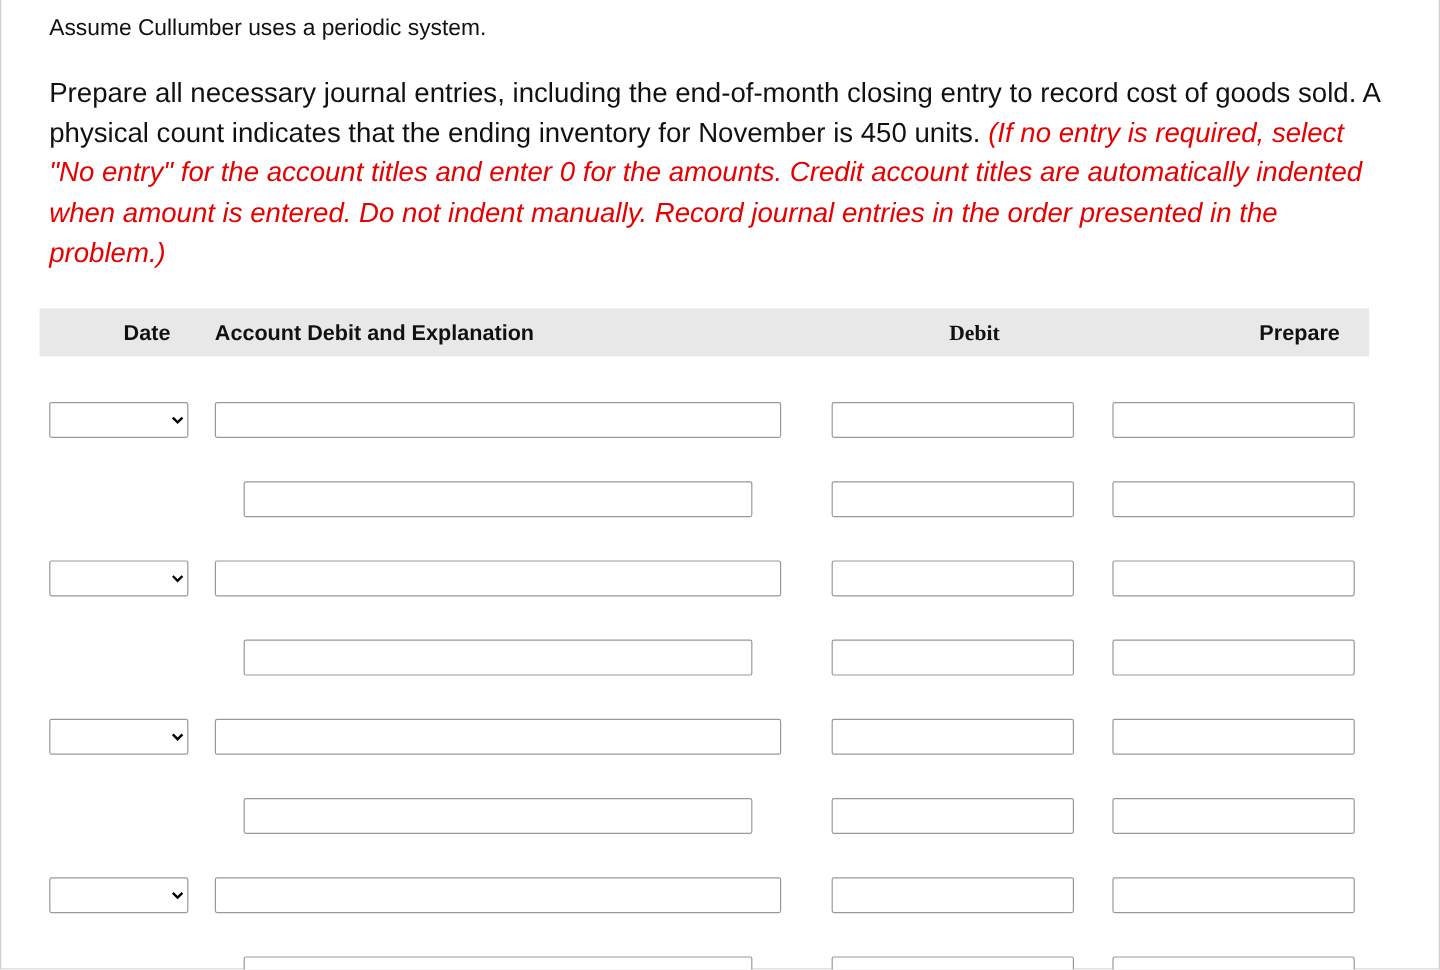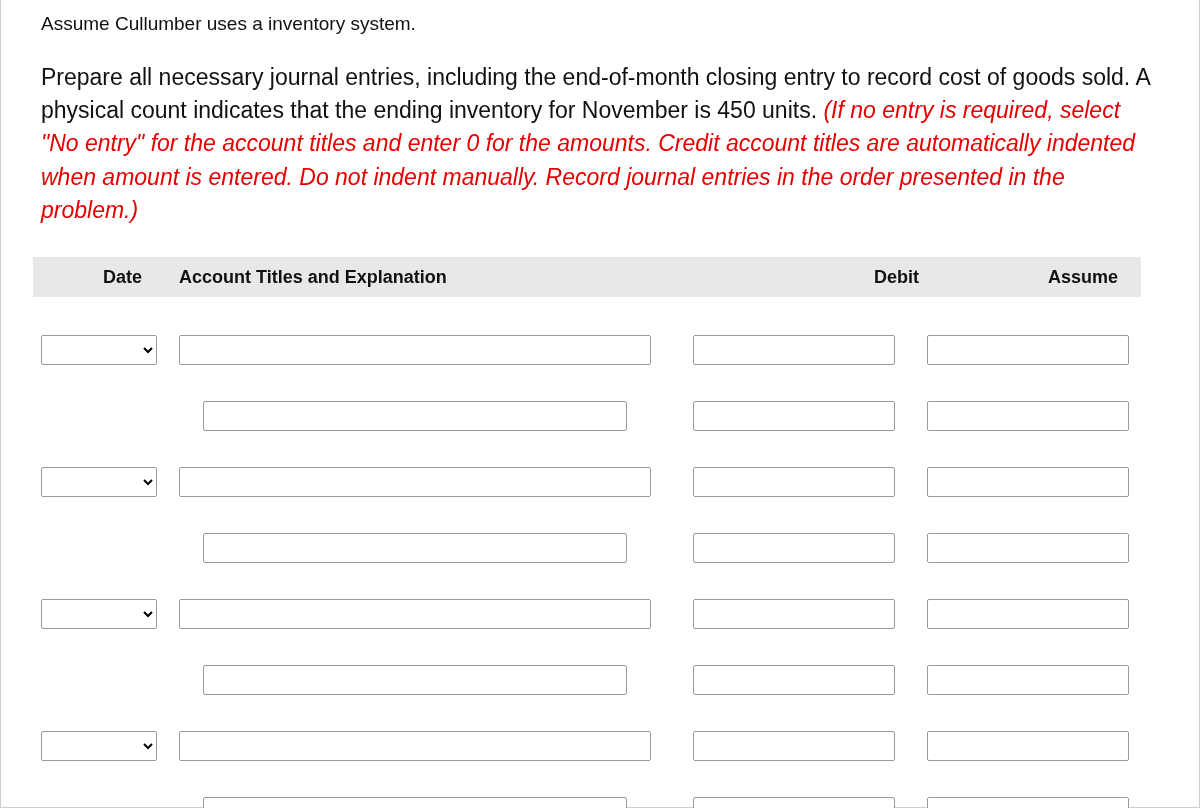--- a/index.html
+++ b/index.html
@@ -47,21 +47,21 @@
     height: 40px;
     padding: 0;
   }
   .th {
     font-weight: 700;
     font-size: 18px;
     color: #111;
   }
   .col-date    { width: 146px; padding-left: 70px; }
   .col-account { width: 506px; padding-left: 0; }
-  .col-debit   { width: 234px; text-align: right; padding-left: 106px; }
+  .col-debit   { width: 234px; text-align: left; padding-left: 106px; font-family: Liberation Serif, serif; }
   .col-credit  { width: 222px; text-align: center; padding-left: 106px; }
 
   .entries { padding-top: 20px; }
 
   .row {
     display: flex;
     align-items: center;
     height: 66px;
     gap: 0;
   }
@@ -102,33 +102,33 @@
     padding: 2px 6px;
     text-align: left;
   }
   .spacer-date { width:116px; height:30px; }
 </style>
 </head>
 <body>
 
 <div class="page">
 
-  <p class="intro-line1">Assume Cullumber uses a inventory system.</p>
+  <p class="intro-line1">Assume Cullumber uses a periodic system.</p>
 
   <p class="intro-block">
     <span>Prepare all necessary journal entries, including the end-of-month closing entry to record cost of goods sold. A physical count indicates that the ending inventory for November is 450 units. </span><span class="red-italic">(If no entry is required, select "No entry" for the account titles and enter 0 for the amounts. Credit account titles are automatically indented when amount is entered. Do not indent manually. Record journal entries in the order presented in the problem.)</span>
   </p>
 
   <div class="tbl">
 
     <div class="thead">
       <div class="th col-date">Date</div>
-      <div class="th col-account">Account Titles and Explanation</div>
+      <div class="th col-account">Account Debit and Explanation</div>
       <div class="th col-debit">Debit</div>
-      <div class="th col-credit">Assume</div>
+      <div class="th col-credit">Prepare</div>
     </div>
 
     <div class="entries" id="entries">
         <div class="row">
           <div class="cell-date"><select class="date-select"><option></option></select></div>
           <div class="cell-account"><input type="text" class="acct" style=""></div>
           <div class="cell-debit"><input type="text" class="amt" style=""></div>
           <div class="cell-credit"><input type="text" class="amt" style=""></div>
         </div>
         <div class="row indent">

